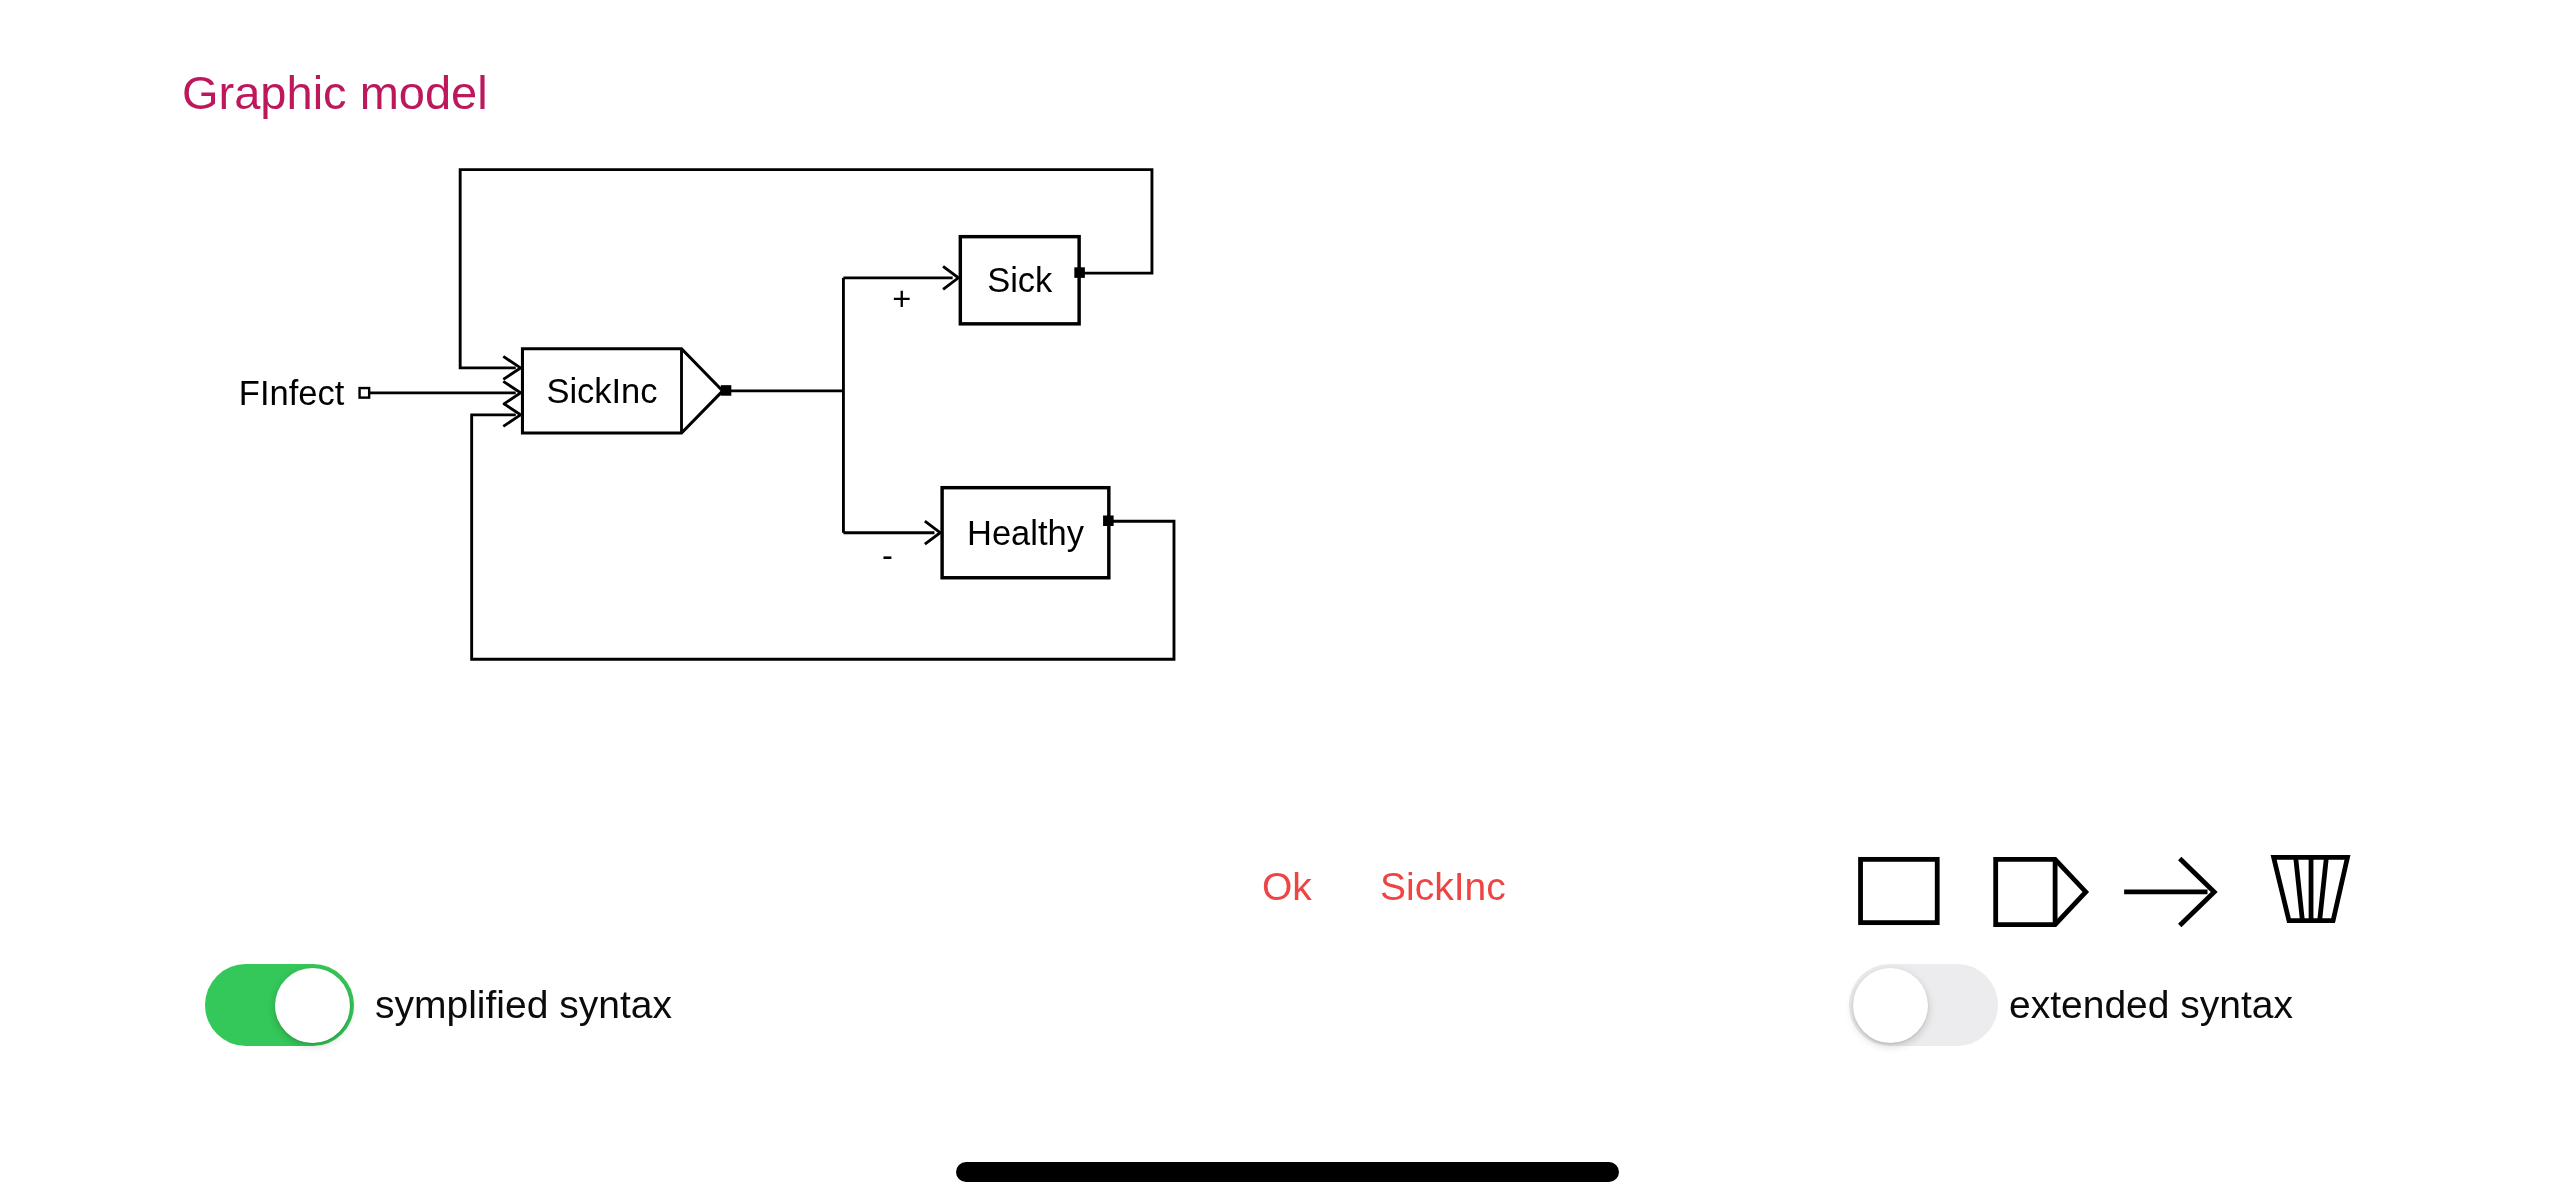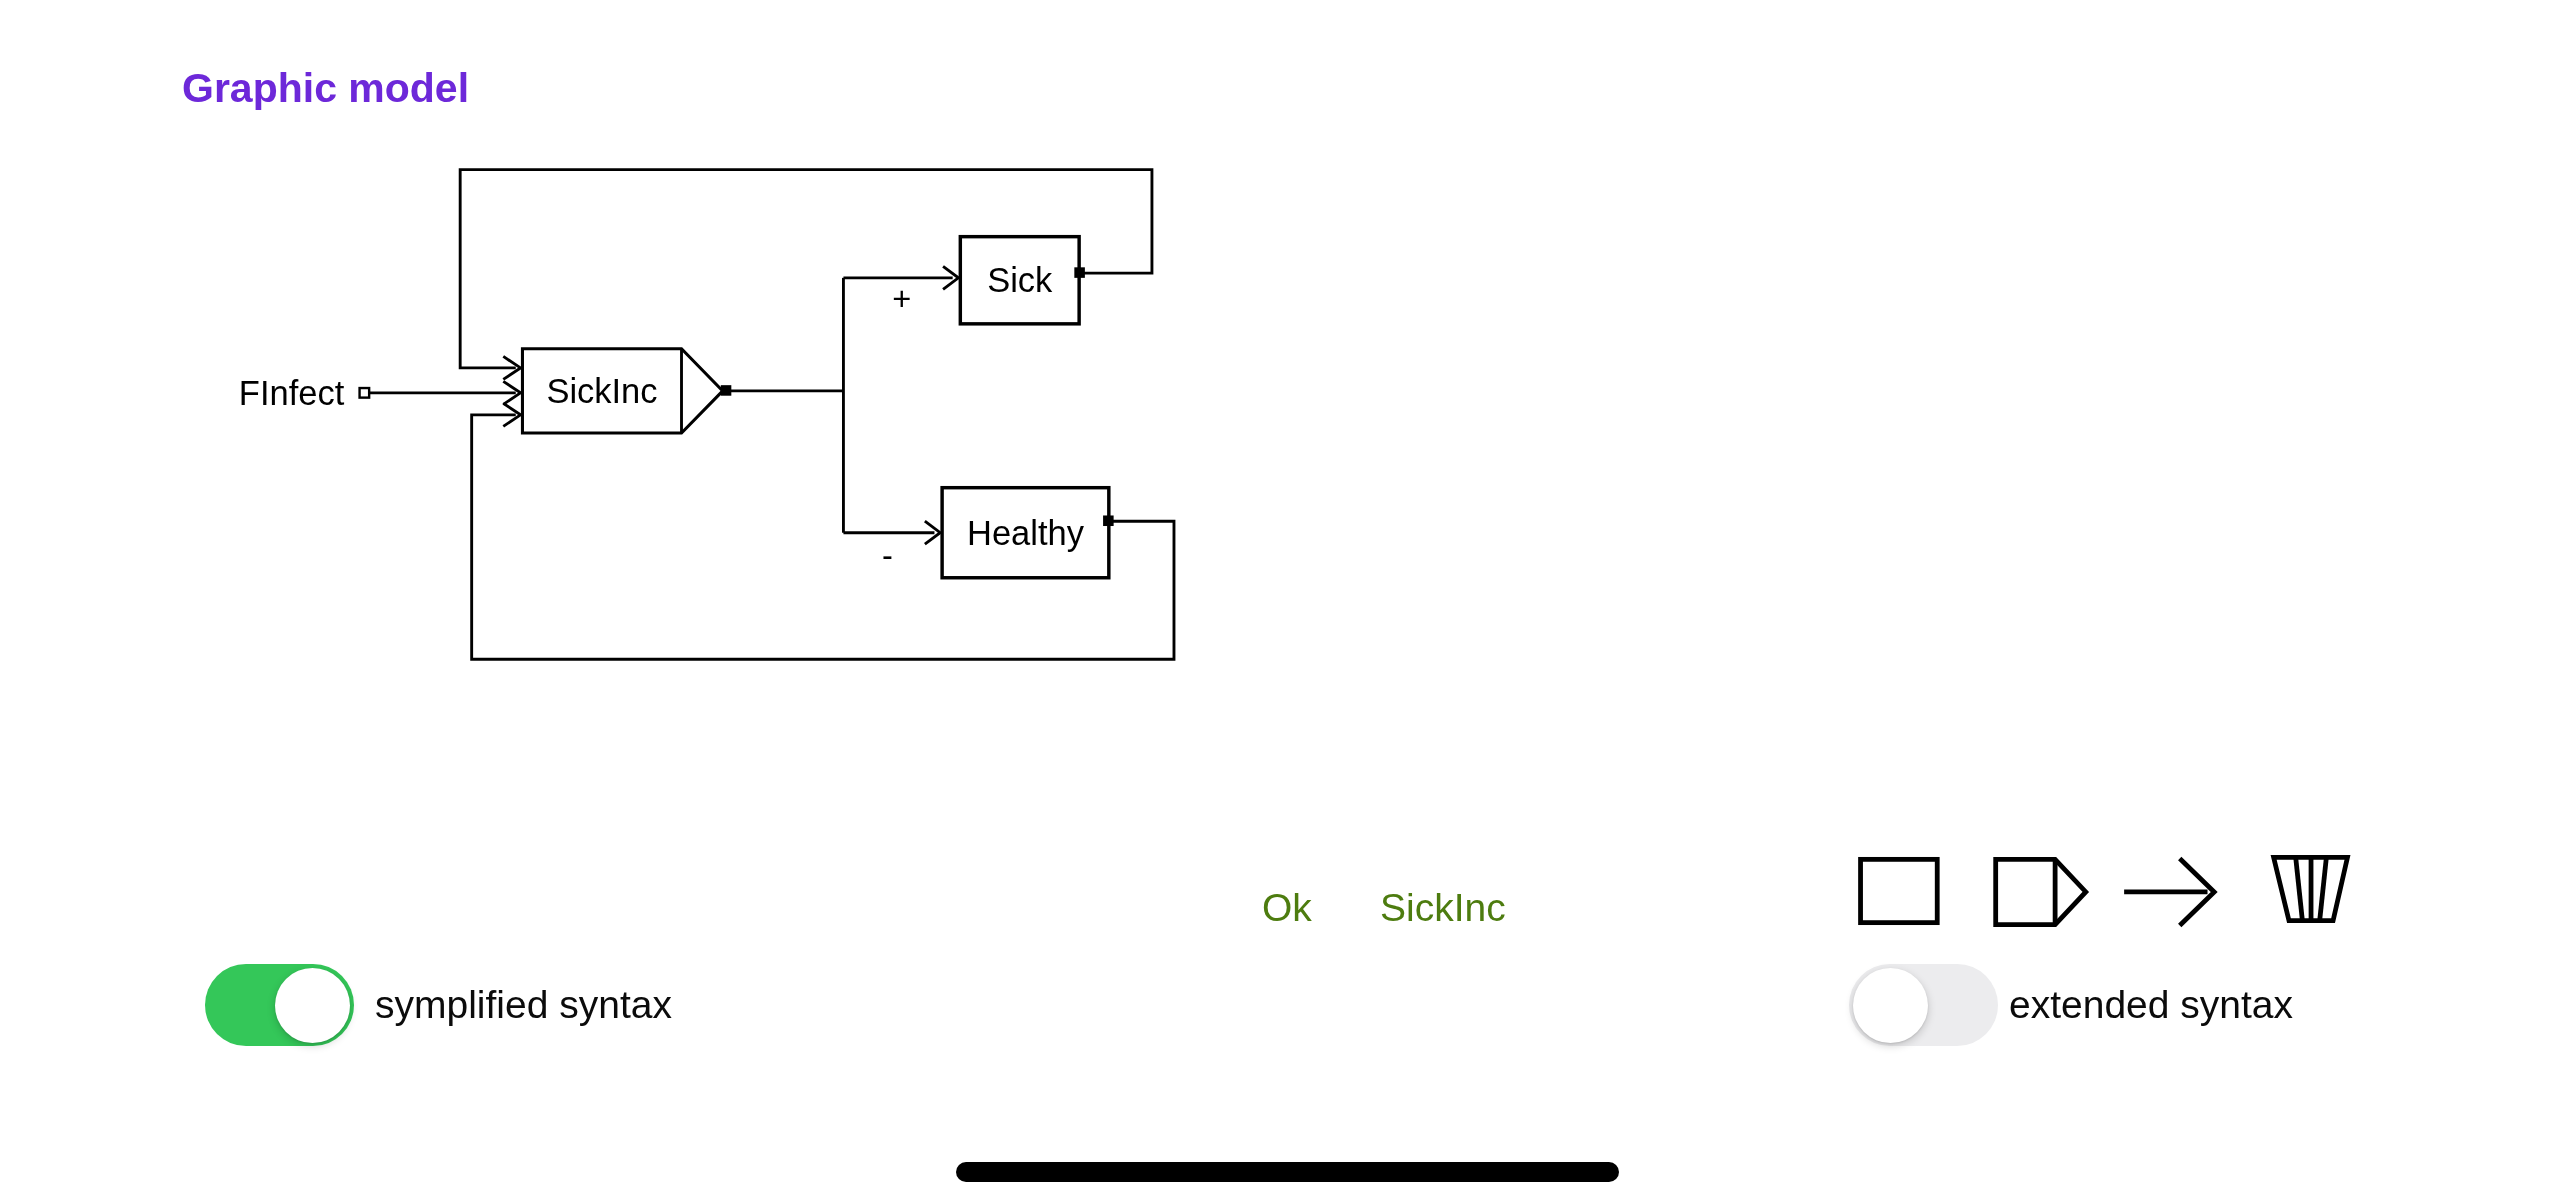--- a/index.html
+++ b/index.html
@@ -5,36 +5,36 @@
   html,body{margin:0;padding:0;background:#fff;}
   #screen{
     position:relative;
     width:2576px;height:1190px;
     background:#FFFFFF;
     font-family:"Liberation Sans", sans-serif;
     overflow:hidden;
   }
   .page-title{
     position:absolute;left:182px;top:65px;
-    font-size:41px;font-weight:700;color:#6d28d9;
+    font-size:47px;font-weight:400;color:#be185d;
     letter-spacing:0px;
   }
   #diagram-svg{position:absolute;left:0;top:0;}
   .conn{stroke:#000;stroke-width:3;fill:none;}
   .chev{stroke:#000;stroke-width:3;fill:none;stroke-linejoin:miter;}
   .node-rect{stroke:#000;stroke-width:3.6;fill:#fff;}
   .flow-shape{stroke:#000;stroke-width:3.2;fill:#fff;stroke-linejoin:miter;}
   .dlabel{font-family:"Liberation Sans",sans-serif;font-size:36px;fill:#000;}
   .sign{font-family:"Liberation Sans",sans-serif;font-size:34px;fill:#000;}
   .port{fill:#000;stroke:none;}
   .src-port{fill:#fff;stroke:#000;stroke-width:2.5;}
 
   .dialog-btn{
-    position:absolute;top:886px;
-    font-size:39px;color:#4d7c0f;
+    position:absolute;top:865px;
+    font-size:39px;color:#ef4444;
     cursor:pointer;background:none;border:none;padding:0;
     font-family:"Liberation Sans",sans-serif;
   }
   #ok-btn{left:1262px;}
   #cancel-btn{left:1380px;}
 
   #palette-svg{position:absolute;left:1850px;top:843px;}
   .pal{stroke:#000;stroke-width:5;fill:none;stroke-linejoin:miter;}
 
   .toggle{

